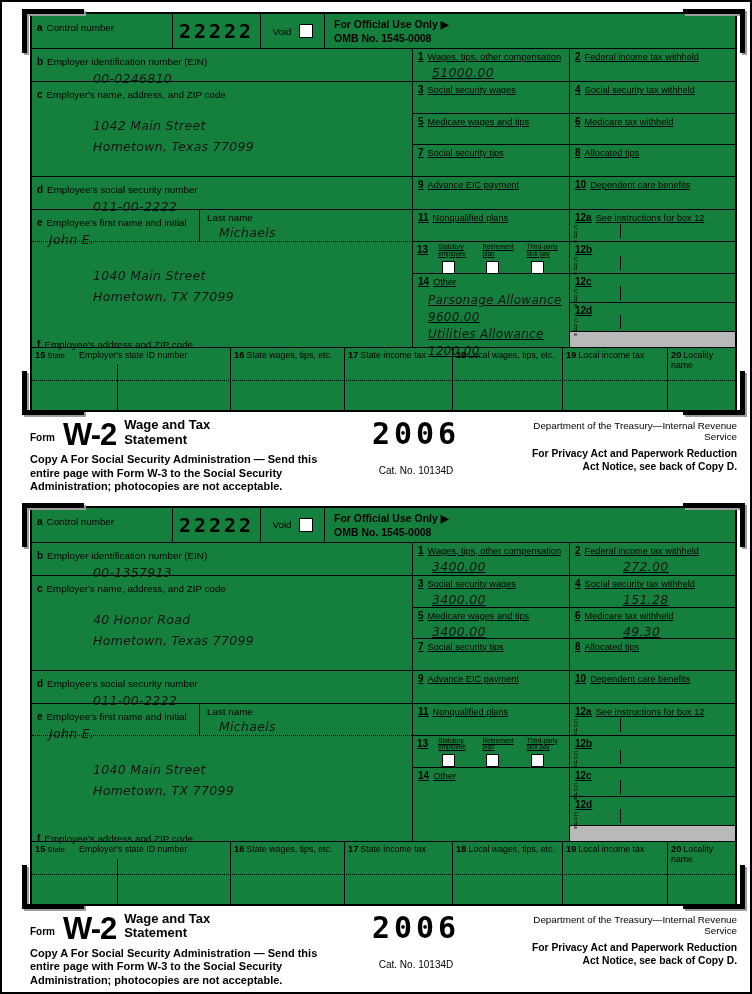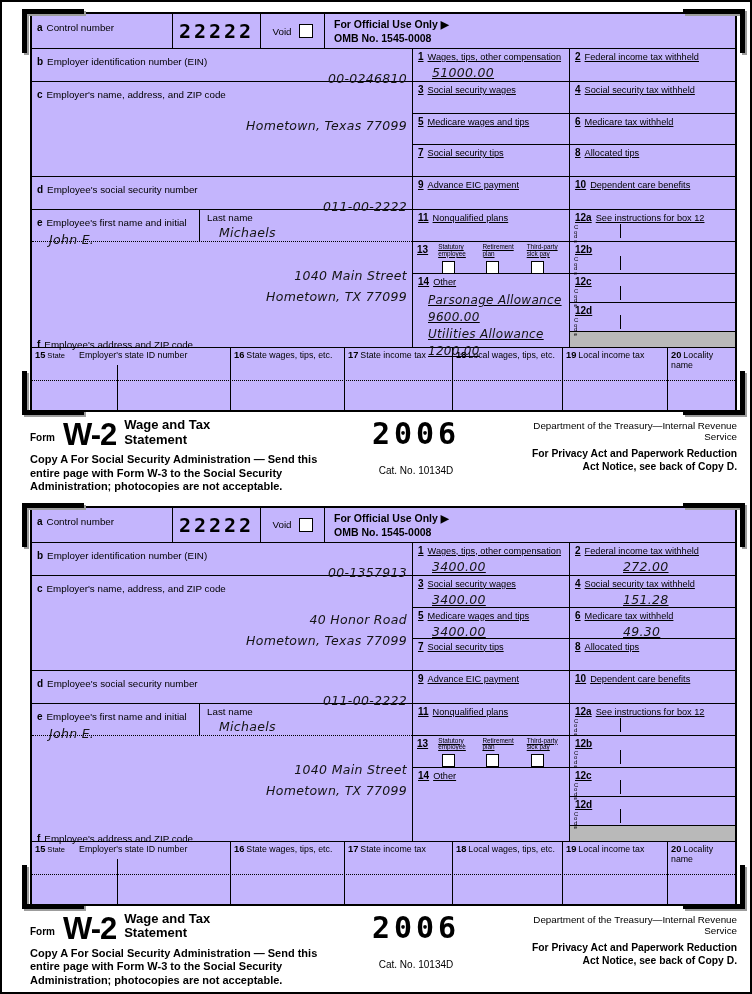--- a/index.html
+++ b/index.html
@@ -8,21 +8,21 @@
     width:752px; height:994px; position:relative;
     font-family:"Liberation Sans", sans-serif; color:#000;
   }
   .page {
     position:absolute; inset:0; border:2px solid #000; background:#fff;
     padding-top:10px; overflow:hidden;
   }
   .sheet { position:relative; margin-bottom:12px; }
 
   
-  .tbl { position:relative; width:707px; margin-left:28px; border:2px solid #000; background:#c4b5fd; }
+  .tbl { position:relative; width:707px; margin-left:28px; border:2px solid #000; background:#15803d; }
   .mark { position:absolute; width:62px; height:44px; filter:drop-shadow(2px 2px 0 #9c9c9c); z-index:5; pointer-events:none; }
   .mark.tl { top:-5px; left:-10px; border-top:5px solid #000; border-left:5px solid #000; }
   .mark.tr { top:-5px; right:-10px; border-top:5px solid #000; border-right:5px solid #000; }
   .mark.bl { bottom:-5px; left:-10px; border-bottom:5px solid #000; border-left:5px solid #000; }
   .mark.br { bottom:-5px; right:-10px; border-bottom:5px solid #000; border-right:5px solid #000; }
 
   .no  { font-weight:bold; font-size:10px; margin-right:4px; }
   .lb  { font-size:9.8px; }
   .lbs { font-size:9.2px; white-space:nowrap; }
   .hv  { font-family:"DejaVu Sans", sans-serif; font-style:italic; font-size:12.5px; letter-spacing:.3px; color:#141414; }
@@ -39,21 +39,21 @@
   
   .mid { display:flex; }
   .lcol { width:380px; }
   .rcol { flex:1; border-left:1.5px solid #000; }
   .lrow { border-bottom:1.5px solid #000; padding:2px 5px; position:relative; }
   .rb { height:33px; } .rc { height:95px; } .rd { height:33px; }
   .re { height:32px; border-bottom:1.5px dotted #000; display:flex; padding:0; }
   .raddr { height:90px; border-bottom:none; } .rf { height:15px; border-bottom:none; }
   .re-first { width:167px; padding:2px 5px; }
   .re-last  { flex:1; border-left:1.5px solid #000; padding:2px 7px; }
-  .ind { margin-left:56px;text-align:right; }
+  .ind { margin-left:56px; }
   .addr-lines { line-height:21px; }
   .rc .addr-lines { margin-top:13px; }
   .raddr .addr-lines { margin-top:21px; }
   .val-under { margin-top:2px; }
   .eval { margin-left:12px; margin-top:2px; }
 
   .brow { display:flex; border-bottom:1.5px solid #000;text-decoration:underline; }
   .h33{height:33px} .h32{height:32px} .h31{height:31px}
   .r8 { height:73px; border-bottom:none; }
   .bxL { width:157px; flex:none; border-right:1.5px solid #000; padding:2px 5px; }
@@ -134,20 +134,21 @@
       <div class="mid">
 
         <div class="lcol">
           <div class="lrow rb">
             <div><span class="no">b</span><span class="lb">Employer identification number (EIN)</span></div>
             <div class="hv ind val-under">00-0246810</div>
           </div>
           <div class="lrow rc">
             <div><span class="no">c</span><span class="lb">Employer's name, address, and ZIP code</span></div>
             <div class="hv ind addr-lines">
+              <div>1042 Main Street</div>
               <div>Hometown, Texas 77099</div>
             </div>
           </div>
           <div class="lrow rd">
             <div><span class="no">d</span><span class="lb">Employee's social security number</span></div>
             <div class="hv ind val-under">011-00-2222</div>
           </div>
           <div class="lrow re">
             <div class="re-first">
               <div><span class="no">e</span><span class="lb">Employee's first name and initial</span></div>

